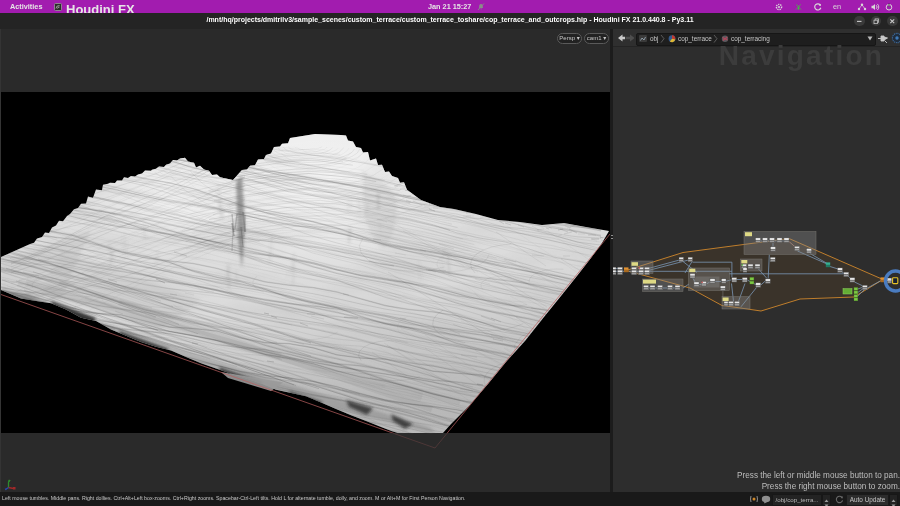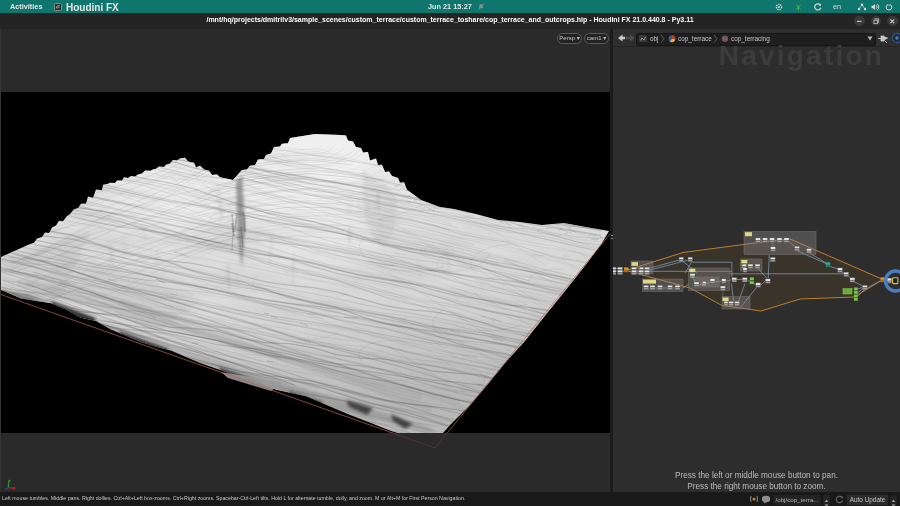--- a/index.html
+++ b/index.html
@@ -1,46 +1,46 @@
 <!DOCTYPE html>
 <html><head>
 <meta charset="utf-8">
 <style>
   html,body{margin:0;padding:0;width:900px;height:506px;overflow:hidden;background:#2a2a2a;
     font-family:"Liberation Sans", sans-serif;}
   .abs{position:absolute;}
-  #topbar{left:0;top:0;width:900px;height:13px;background:#0f766e;color:#e6e6e6;}
+  #topbar{left:0;top:0;width:900px;height:13px;background:#a21caf;color:#e6e6e6;}
   #titlebar{left:0;top:13px;width:900px;height:16px;background:#242424;}
   #titletext{left:0;top:15.5px;width:900px;text-align:center;color:#fefefe;font-size:7px;font-weight:bold;letter-spacing:0px;}
   .winbtn{width:10.5px;height:10.5px;border-radius:50%;background:#3a3a3a;top:15.5px;color:#c9c9c9;
      font-size:7px;text-align:center;line-height:10.5px;font-weight:bold;}
   #viewport{left:0;top:29px;width:610px;height:463px;background:#2a2a2a;border-left:1px solid #343434;box-sizing:border-box;}
   #camband{left:0;top:63px;width:610px;height:341px;background:#000;}
   .pill{top:4px;height:9px;border:1px solid #5a5a5a;border-radius:6px;background:#222;
     color:#c8c8c8;font-size:6px;line-height:9px;text-align:center;}
   #splitter{left:610px;top:29px;width:3px;height:463px;background:#1c1c1c;}
   #netpanel{left:613px;top:29px;width:287px;height:463px;background:#2d2d2d;}
   #nettoolbar{left:0;top:0;width:287px;height:18px;background:#2f2f2f;border-bottom:1px solid #242424;box-sizing:border-box;}
   #crumb{left:23px;top:3.5px;width:238px;height:11.5px;background:#1e1e1e;border:1px solid #161616;border-radius:2px;color:#c4c4c4;font-size:6.2px;}
   #copernicus{right:16px;top:11px;color:#3c3c3c;font-size:28px;font-weight:bold;letter-spacing:2.2px;}
-  #presstext{left:0;top:441px;width:287px;text-align:center;color:#bdbdbd;font-size:8.2px;line-height:11.3px;}
+  #presstext{left:0;top:441px;width:287px;text-align:right;color:#bdbdbd;font-size:8.2px;line-height:11.3px;}
   #bottombar{left:0;top:492px;width:900px;height:14px;background:#191919;}
   #helptext{left:2px;top:3px;color:#c9c9c9;font-size:5.25px;white-space:nowrap;}
 </style>
 </head>
 <body>
 
 <div id="topbar" class="abs">
   <div class="abs" style="left:10px;top:2px;font-size:7.3px;font-weight:bold;">Activities</div>
   <svg class="abs" style="left:54px;top:3px" width="8" height="8" viewBox="0 0 8 8">
       <rect x="0.5" y="0.5" width="7" height="7" rx="1" fill="#2c2c2c" stroke="#9a9a9a" stroke-width="0.8"></rect>
       <path d="M2 5.5 Q2 2.5 5.5 2.5 M3.5 5.5 Q3.5 4 5.5 4" stroke="#bbb" stroke-width="0.8" fill="none"></path>
     </svg>
-  <div class="abs" style="left:66px;top:2px;font-size:10px;font-weight:bold;">Houdini FX</div>
-  <div class="abs" style="left:428px;top:2px;font-size:7.3px;font-weight:bold;">Jun 21  15:27</div>
+  <div class="abs" style="left:66px;top:2px;font-size:13px;font-weight:bold;">Houdini FX</div>
+  <div class="abs" style="left:428px;top:2px;font-size:7.3px;font-weight:bold;">Jan 21  15:27</div>
   <svg class="abs" style="left:477px;top:3px" width="8" height="8" viewBox="0 0 8 8">
       <path d="M4 1 C2.6 1 2.2 2 2.2 3.2 L2 5 L6 5 L5.8 3.2 C5.8 2 5.4 1 4 1 Z" fill="#8a8a8a"></path>
       <path d="M3.3 5.6 a0.8 0.8 0 0 0 1.6 0 Z" fill="#8a8a8a"></path>
       <line x1="1" y1="7" x2="7" y2="0.5" stroke="#8a8a8a" stroke-width="0.9"></line>
     </svg>
 
   <svg class="abs" style="left:775px;top:3px" width="8" height="8" viewBox="0 0 8 8">
       <circle cx="4" cy="4" r="2.6" fill="none" stroke="#d8d8d8" stroke-width="1.4" stroke-dasharray="1.3 0.9"></circle>
       <circle cx="4" cy="4" r="1" fill="#d8d8d8"></circle>
     </svg>

